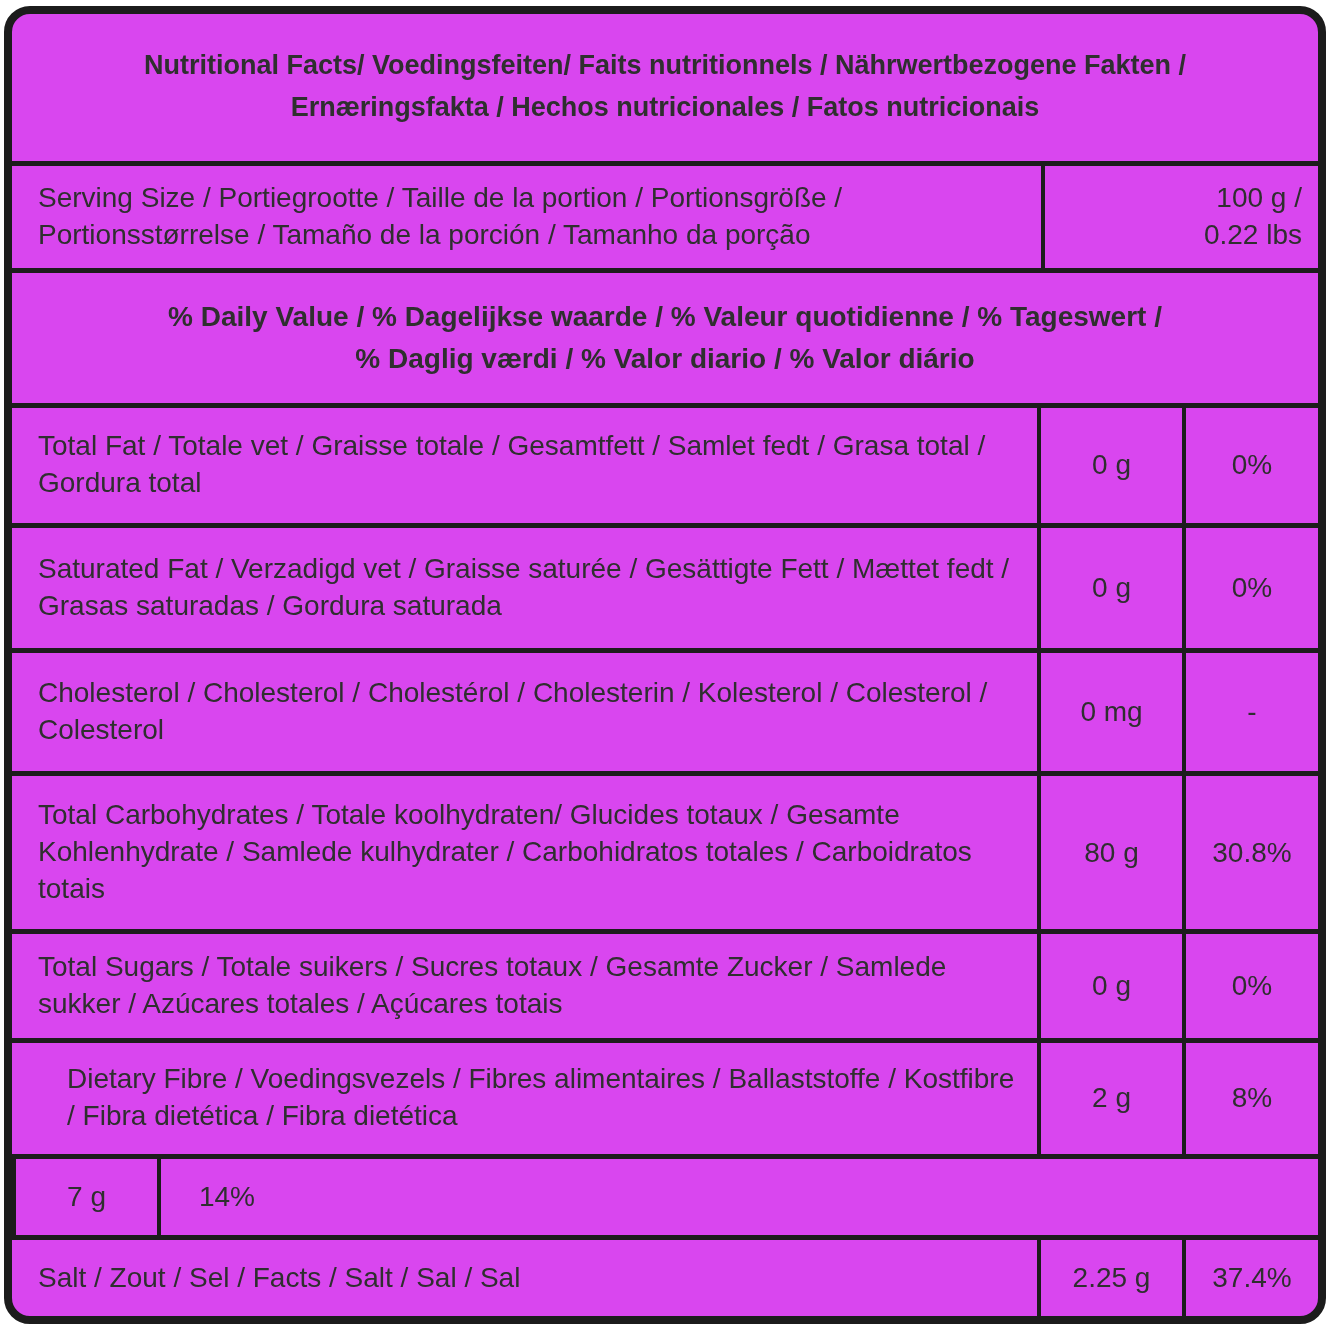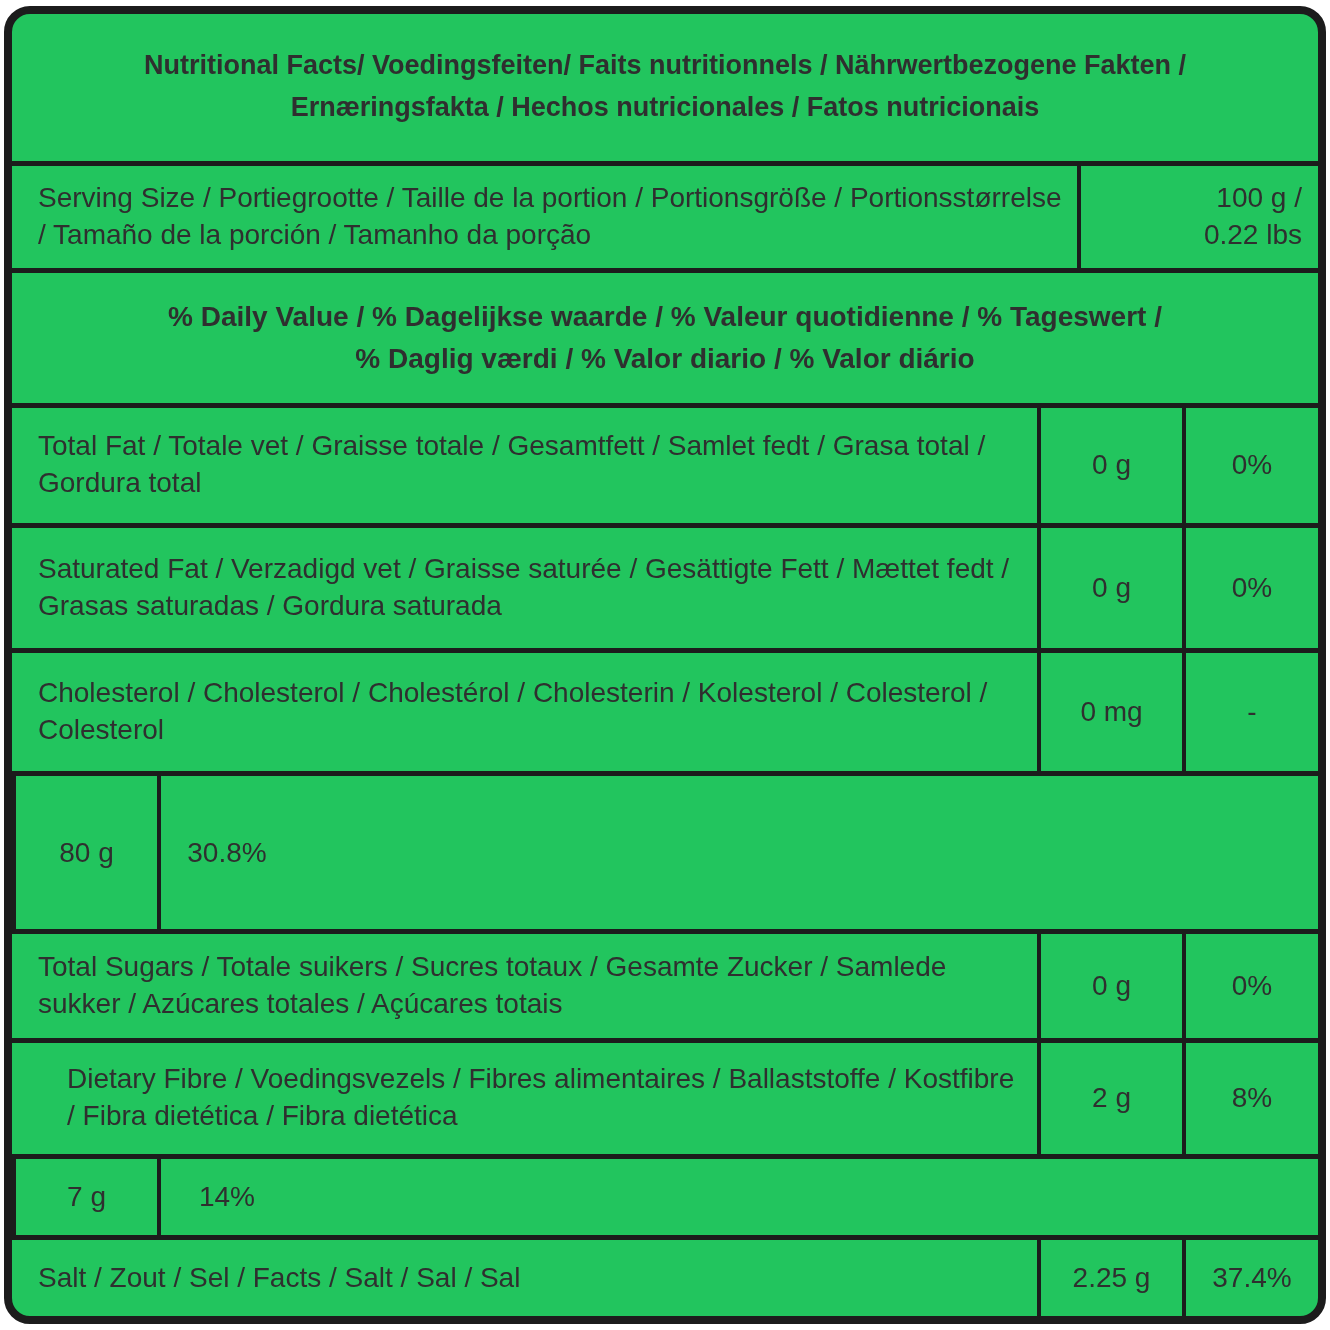--- a/index.html
+++ b/index.html
@@ -12,21 +12,21 @@
     color: #2f2f2f;
   }
   .nutrition-label {
     position: absolute;
     left: 4px;
     top: 6px;
     right: 4px;
     bottom: 6px;
     border: 8px solid #1c1c1c;
     border-radius: 26px;
-    background: #22c55e;
+    background: #d946ef;
     display: flex;
     flex-direction: column;
     overflow: hidden;
     box-sizing: border-box;
   }
   .row {
     display: flex;
     align-items: stretch;
     border-top: 5px solid #1c1c1c;
     min-height: 0;
@@ -69,21 +69,21 @@
   .cell-percent {
     width: 132px;
     border-left: 4px solid #1c1c1c;
     display: flex;
     align-items: center;
     justify-content: center;
     font-size: 28px;
     flex: none;
   }
   .cell-value {
-    width: 241px;
+    width: 277px;
     border-left: 4px solid #1c1c1c;
     display: flex;
     flex-direction: column;
     justify-content: center;
     align-items: flex-end;
     padding-right: 16px;
     box-sizing: border-box;
     font-size: 28px;
     line-height: 1.3;
     text-align: right;
@@ -164,20 +164,23 @@
 
   <div class="row r-chol">
     <div class="cell-label">
       <span>Cholesterol / Cholesterol / Cholestérol / Cholesterin / Kolesterol / Colesterol / Colesterol</span>
     </div>
     <div class="cell-amount">0 mg</div>
     <div class="cell-percent">-</div>
   </div>
 
   <div class="row r-carbs">
+    <div class="cell-label">
+      <span>Total Carbohydrates / Totale koolhydraten/ Glucides totaux / Gesamte Kohlenhydrate / Samlede kulhydrater / Carbohidratos totales / Carboidratos totais</span>
+    </div>
     <div class="cell-amount">80 g</div>
     <div class="cell-percent">30.8%</div>
   </div>
 
   <div class="row r-sugars">
     <div class="cell-label">
       <span>Total Sugars / Totale suikers / Sucres totaux / Gesamte Zucker / Samlede sukker / Azúcares totales / Açúcares totais</span>
     </div>
     <div class="cell-amount">0 g</div>
     <div class="cell-percent">0%</div>

